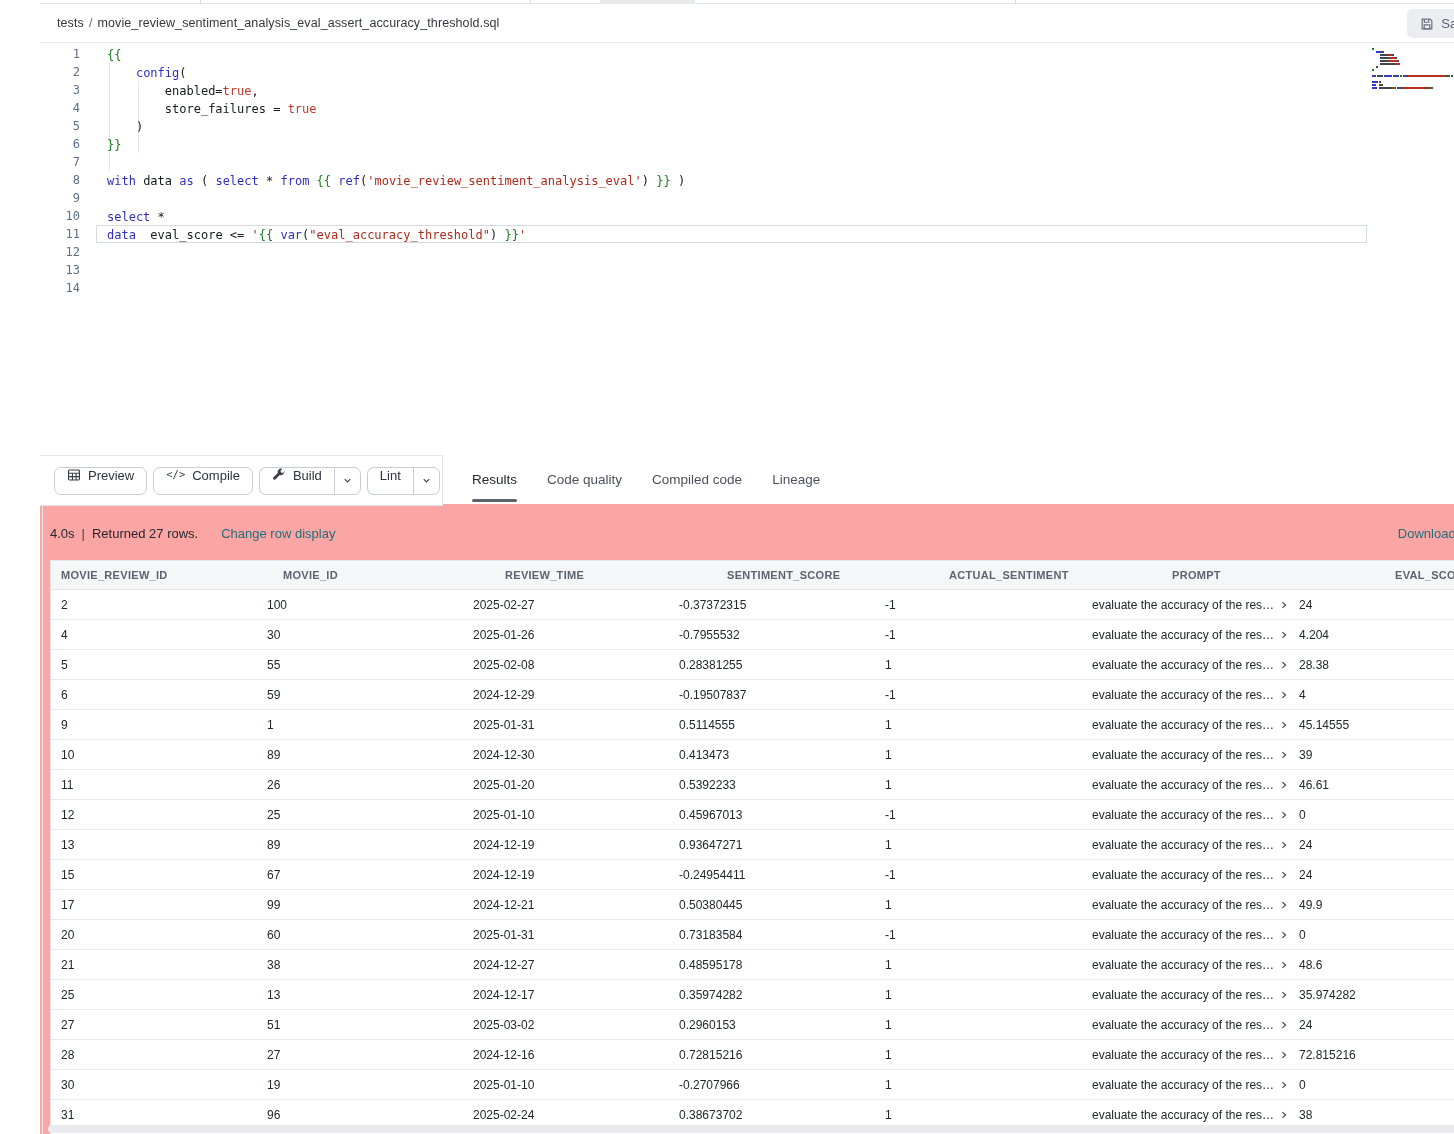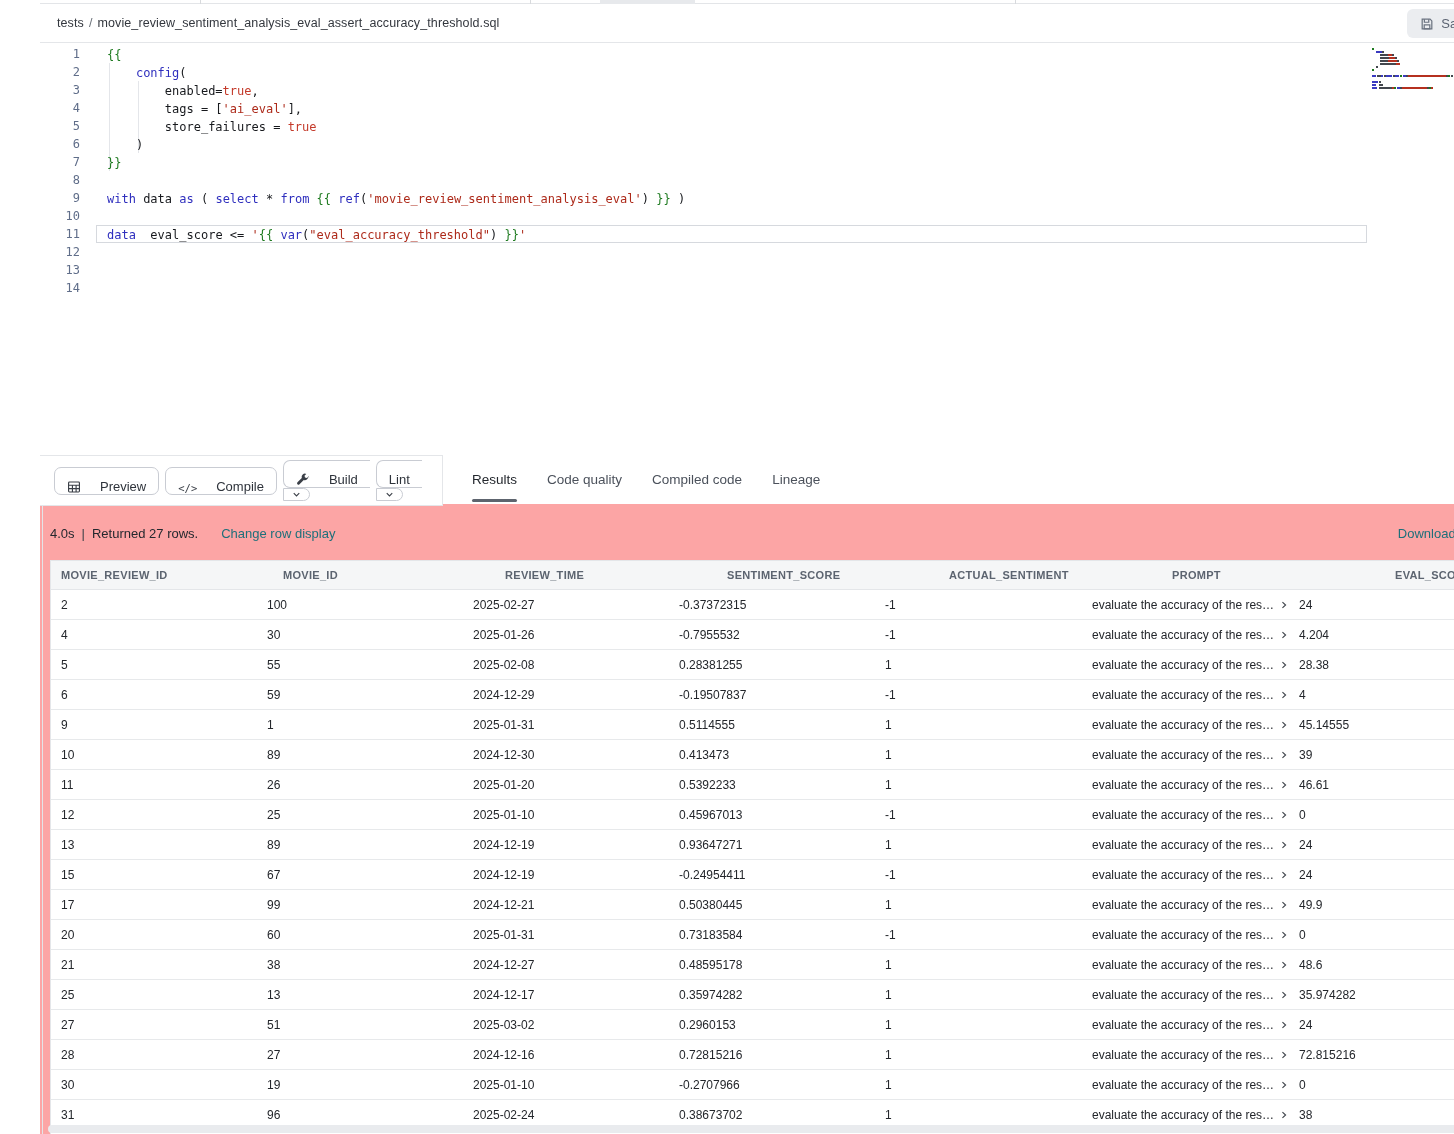--- a/index.html
+++ b/index.html
@@ -45,23 +45,23 @@
   .mini-s, .mini-b { background:#b5301f; } .mini-p { background:#43474e; }
   .ed-scroll-line { position:absolute; right:7px; top:0; bottom:0; width:1px; background:#e9ebee; }
   .ed-scroll-thumb { position:absolute; right:0; top:143px; width:7px; height:12px; background:#42464d; }
 
   
   .actionbar { position:absolute; left:0; top:455px; width:1454px; height:51px; }
   .btn-zone { position:absolute; left:0; top:0; width:403px; height:51px; background:#fff;
     border-top:1px solid #e4e6e9; border-bottom:1px solid #e4e6e9; border-right:1px solid #e4e6e9;
     display:flex; align-items:center; gap:6px; padding-left:14px; }
   .act-btn { height:28px; background:#fff; border:1px solid #c9ccd3; border-radius:7px;
-    display:flex; align-items:flex-end; gap:19px; padding:0 12px; font-size:13px; color:#2e333b;
+    display:flex; align-items:flex-start; gap:7px; padding:0 12px; font-size:13px; color:#2e333b;
     cursor:pointer; font-family:inherit; }
-  .split { display:flex; align-items:stretch;flex-direction:column; }
+  .split { display:flex; align-items:stretch; }
   .split .main { border-radius:7px 0 0 7px; border-right:none; }
   .split .drop { width:27px; border:1px solid #c9ccd3; border-radius:0 7px 7px 0; background:#fff;
     display:flex; align-items:center; justify-content:center; cursor:pointer; }
   .code-glyph { font-family:"DejaVu Sans Mono", monospace; font-size:10.5px; color:#3a3f47; }
   .tabs-zone { position:absolute; left:403px; top:0; right:0; height:49px; background:#fff;
     display:flex; align-items:stretch; gap:30px; padding-left:29px; }
   .rtab { display:flex; align-items:center; font-size:13.5px; color:#4b515b; position:relative; cursor:pointer; }
   .rtab.active { color:#24282e; }
   .rtab.active::after { content:""; position:absolute; left:0; right:0; bottom:2px; height:3px;
     background:#5d646e; border-radius:2px; }
@@ -134,27 +134,27 @@
         <div class="gut-line">10</div>
         <div class="gut-line">11</div>
         <div class="gut-line">12</div>
         <div class="gut-line">13</div>
         <div class="gut-line">14</div>
       </div>
     <div class="code-area" id="code-lines">
         <div class="code-line"><span class="tk-j">{{</span></div>
         <div class="code-line"><span class="tk-p">    </span><span class="tk-k">config</span><span class="tk-p">(</span></div>
         <div class="code-line"><span class="tk-p">        enabled=</span><span class="tk-b">true</span><span class="tk-p">,</span></div>
-        <div class="code-line"><span class="tk-p">        tags = [</span><span class="tk-s">'ai_eval'</span><span class="tk-p">],</span></div>
         <div class="code-line"><span class="tk-p">        store_failures = </span><span class="tk-b">true</span></div>
         <div class="code-line"><span class="tk-p">    )</span></div>
         <div class="code-line"><span class="tk-j">}}</span></div>
         <div class="code-line"></div>
         <div class="code-line"><span class="tk-k">with</span><span class="tk-p"> data </span><span class="tk-k">as</span><span class="tk-p"> ( </span><span class="tk-k">select</span><span class="tk-p"> * </span><span class="tk-k">from</span><span class="tk-p"> </span><span class="tk-j">{{</span><span class="tk-p"> </span><span class="tk-k">ref</span><span class="tk-p">(</span><span class="tk-s">'movie_review_sentiment_analysis_eval'</span><span class="tk-p">) </span><span class="tk-j">}}</span><span class="tk-p"> )</span></div>
         <div class="code-line"></div>
+        <div class="code-line"><span class="tk-k">select</span><span class="tk-p"> *</span></div>
         <div class="code-line active-line"><span class="tk-k">data</span><span class="tk-p">  eval_score &lt;= </span><span class="tk-s">'</span><span class="tk-j">{{</span><span class="tk-p"> </span><span class="tk-k">var</span><span class="tk-p">(</span><span class="tk-s">"eval_accuracy_threshold"</span><span class="tk-p">) </span><span class="tk-j">}}</span><span class="tk-s">'</span></div>
       </div>
     <div class="minimap" id="minimap-lines">
         <div class="mini-line"><span class="mini-tk mini-j" style="width: 2px;"></span></div>
         <div class="mini-line"><span class="mini-sp" style="width: 4px;"></span><span class="mini-tk mini-k" style="width: 6px;"></span><span class="mini-tk mini-p" style="width: 2px;"></span></div>
         <div class="mini-line"><span class="mini-sp" style="width: 8px;"></span><span class="mini-tk mini-p" style="width: 8px;"></span><span class="mini-tk mini-b" style="width: 4px;"></span><span class="mini-tk mini-p" style="width: 2px;"></span></div>
         <div class="mini-line"><span class="mini-sp" style="width: 8px;"></span><span class="mini-tk mini-p" style="width: 9px;"></span><span class="mini-tk mini-s" style="width: 6px;"></span><span class="mini-tk mini-p" style="width: 2px;"></span></div>
         <div class="mini-line"><span class="mini-sp" style="width: 8px;"></span><span class="mini-tk mini-p" style="width: 8px;"></span><span class="mini-tk mini-s" style="width: 9px;"></span><span class="mini-tk mini-p" style="width: 2px;"></span></div>
         <div class="mini-line"><span class="mini-sp" style="width: 8px;"></span><span class="mini-tk mini-p" style="width: 16px;"></span><span class="mini-tk mini-b" style="width: 4px;"></span></div>
         <div class="mini-line"><span class="mini-sp" style="width: 4px;"></span><span class="mini-tk mini-p" style="width: 2px;"></span></div>

